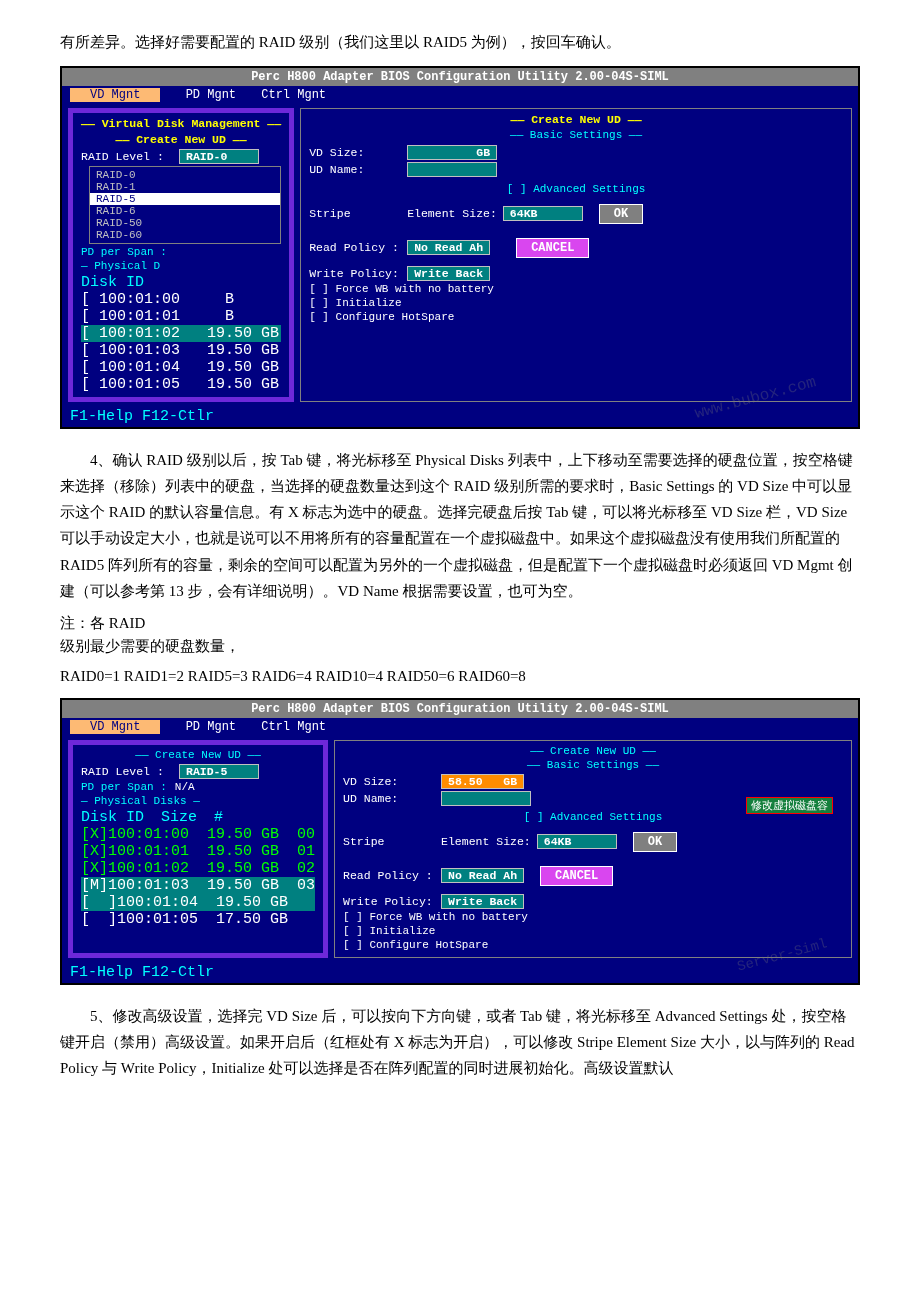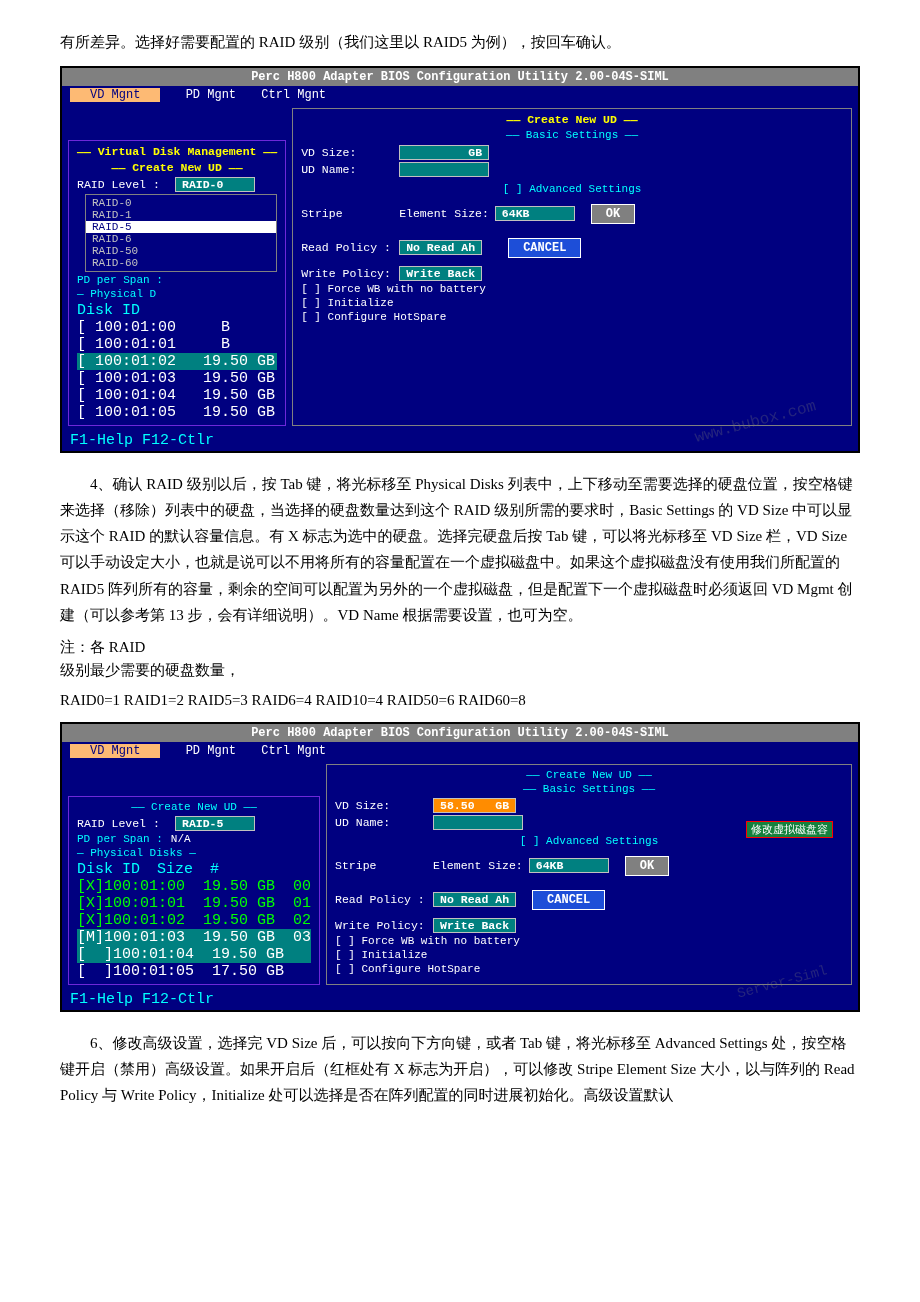--- a/index.html
+++ b/index.html
@@ -50,25 +50,24 @@
       padding: 0 20px;
     }
     .bios-main {
       display: flex;
       padding: 4px 6px;
       gap: 6px;
     }
     .bios-left {
       background: #000080;
       color: #ffffff;
-      border: 1px solid #6d28d9;
+      border: 5px solid #6d28d9;
       padding: 4px 8px;
       min-width: 200px;
       font-size: 11.5px;
-      margin-top: 32px;
     }
     .bios-right {
       background: #000080;
       color: #ffffff;
       border: 1px solid #808080;
       padding: 4px 8px;
       flex: 1;
       font-size: 11.5px;
     }
     .bios-section-title {
@@ -102,21 +101,21 @@
       padding: 2px 14px;
       font-family: "Courier New", monospace;
       font-size: 12px;
       font-weight: bold;
       display: block;
       margin: 6px 0;
       text-align: center;
       cursor: pointer;
     }
     .bios-btn.ok { background: #808080; }
-    .bios-btn.cancel { background: #1d4ed8; }
+    .bios-btn.cancel { background: #d946ef; }
     .bios-dropdown {
       background: #000080;
       color: #ffff00;
       border: 1px solid #808080;
       padding: 2px 0;
       margin: 2px 0 2px 8px;
       font-size: 11px;
     }
     .bios-dropdown div {
       padding: 0 6px;
@@ -358,13 +357,13 @@
       </div>
       <div class="bios-checkbox-row">[ ] Force WB with no battery</div>
       <div class="bios-checkbox-row">[ ] Initialize</div>
       <div class="bios-checkbox-row">[ ] Configure HotSpare</div>
     </div>
   </div>
   <div class="bios-footer">F1-Help F12-Ctlr</div>
   <div class="watermark" style="bottom:20px;right:30px;font-size:14px;color:rgba(120,120,120,0.3);">Server-Siml</div>
 </div>
 
-<p class="para">6、修改高级设置，选择完 VD Size 后，可以按向下方向键，或者 Tab 键，将光标移至 Advanced Settings 处，按空格键开启（禁用）高级设置。如果开启后（红框处有 X 标志为开启），可以修改 Stripe Element Size 大小，以与阵列的 Read Policy 与 Write Policy，Initialize 处可以选择是否在阵列配置的同时进展初始化。高级设置默认</p>
+<p class="para">5、修改高级设置，选择完 VD Size 后，可以按向下方向键，或者 Tab 键，将光标移至 Advanced Settings 处，按空格键开启（禁用）高级设置。如果开启后（红框处有 X 标志为开启），可以修改 Stripe Element Size 大小，以与阵列的 Read Policy 与 Write Policy，Initialize 处可以选择是否在阵列配置的同时进展初始化。高级设置默认</p>
 
 </body></html>

